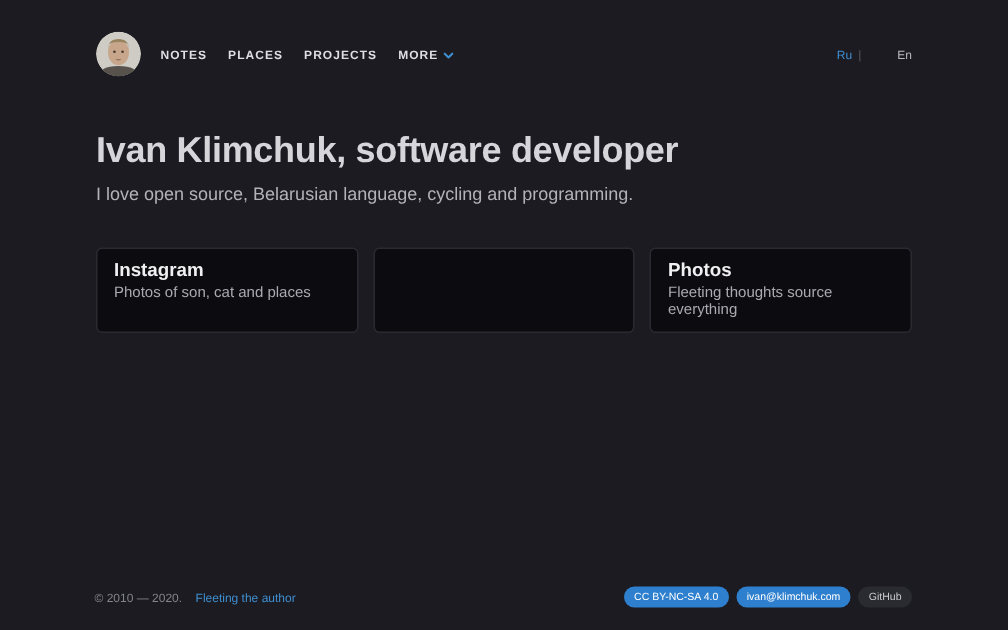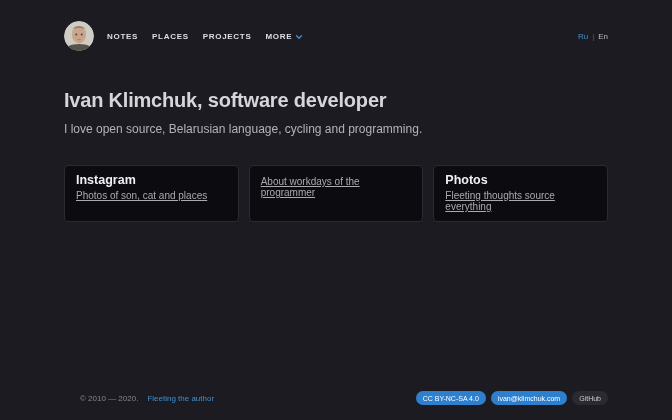--- a/index.html
+++ b/index.html
@@ -26,47 +26,47 @@
   .nav { display: flex; align-items: center; gap: 14px; margin-left: 13px; }
   .nav-item {
     font-size: 8px; font-weight: 700; letter-spacing: .7px;
     color: #dfdfe3; cursor: pointer; text-transform: uppercase;
     display: flex; align-items: center; gap: 3px;
   }
   .chevron { display: inline-flex; margin-top: 1px; }
   .lang { margin-left: auto; font-size: 8px; display: flex; gap: 4px; align-items: center; padding-left: 41px; }
   .lang .link { color: #3f8fd1; cursor: pointer; }
   .lang .sep { color: #5a5a62; }
-  .lang .current { color: #b9b9bf; }
+  .lang .current { color: #b9b9bf; margin-left: 20px; }
 
   
   .hero { margin-top: 38px; }
   .hero h1 {
-    margin: 0; font-size: 20px; line-height: 23px;
+    margin: 0; font-size: 24px; line-height: 23px;
     font-weight: 800; color: #d6d6da; letter-spacing: -0.2px;
   }
   .hero h1 span { display: block; }
   .hero p {
     margin: 10px 0 0 0; font-size: 12px; color: #b2b2b8;
   }
 
   
   .cards { display: flex; gap: 10px; margin-top: 29px; }
   .card {
     flex: 1; background: #0c0c10;
     border: 1px solid #2a2a31; border-radius: 4px;
     padding: 7px 11px 9px 11px; cursor: pointer;
     box-sizing: border-box;
   }
   .card-title { font-size: 12.5px; font-weight: 700; color: #f0f0f2; }
-  .card-desc { font-size: 10px; color: #a9a9af; margin-top: 3px; text-decoration: underline; }
+  .card-desc { font-size: 10px; color: #a9a9af; margin-top: 3px; }
 
   
   .footer {
-    position: absolute; left: 80px; right: 64px; bottom: 15px;
+    position: absolute; left: 63px; right: 64px; bottom: 15px;
     display: flex; align-items: center; font-size: 8px; text-align: center;
   }
   .copyright { color: #85858c; }
   .support-link { color: #3f8fd1; margin-left: 9px; cursor: pointer; }
   .badges { margin-left: auto; display: flex; gap: 5px; align-items: center; }
   .badge {
     font-size: 7px; line-height: 1; padding: 3.5px 7px;
     border-radius: 8px; cursor: pointer; white-space: nowrap;
   }
   .badge.blue { background: #2e80cf; color: #ffffff; }
@@ -124,21 +124,20 @@
     </h1>
     <p>I love open source, Belarusian language, cycling and programming.</p>
   </div>
 
   <div class="cards">
     <div class="card">
       <div class="card-title">Instagram</div>
       <div class="card-desc">Photos of son, cat and places</div>
     </div>
     <div class="card">
-      <div class="card-desc">About workdays of the programmer</div>
     </div>
     <div class="card">
       <div class="card-title">Photos</div>
       <div class="card-desc">Fleeting thoughts source everything</div>
     </div>
   </div>
 
 </div>
 
 <div class="footer">

